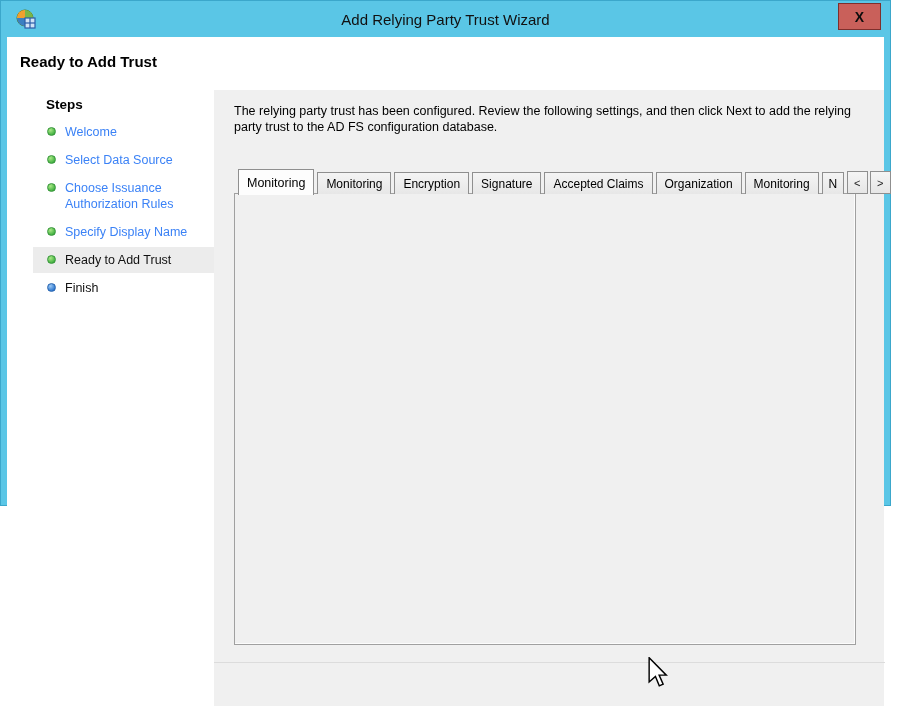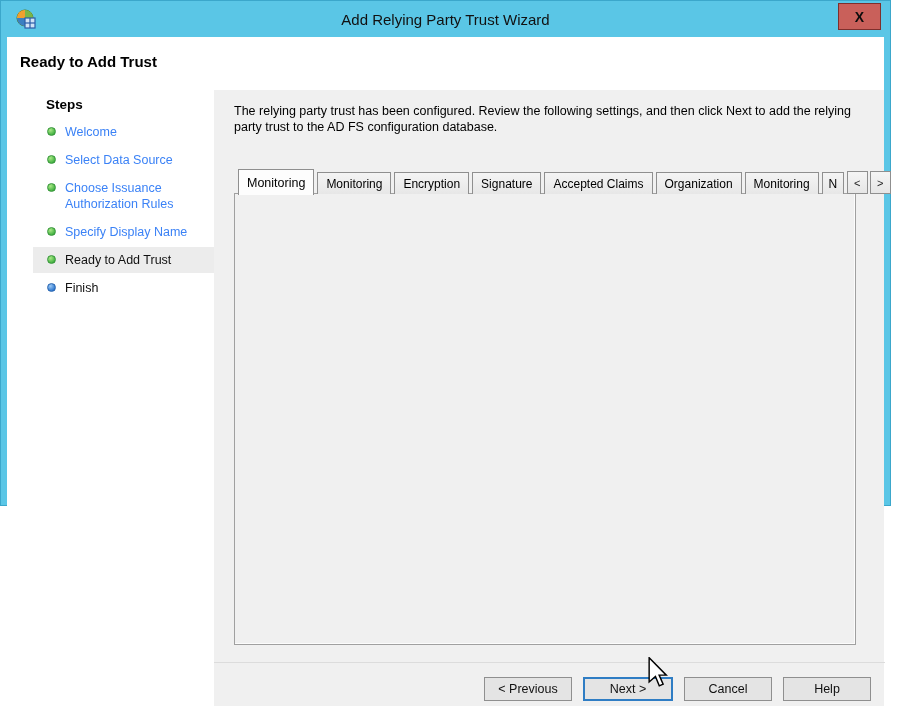--- a/index.html
+++ b/index.html
@@ -168,26 +168,20 @@
       <span class="checkbox-box"></span>
       <span class="checkbox-label">Automatically update relying party</span>
     </div>
 
     <div class="panel-text" style="left:269px; top:375px;">This relying party's federation metadata data was last checked on:</div>
     <div class="panel-text" style="left:269px; top:398px;">&lt; never &gt;</div>
     <div class="panel-text" style="left:269px; top:428px;">This relying party was last updated from federation metadata on:</div>
     <div class="panel-text" style="left:269px; top:451px;">&lt; never &gt;</div>
 
     <div class="footer-divider"></div>
-    <div class="button-bar">
-      <button class="btn">&lt; Previous</button>
-      <button class="btn focused">Next &gt;</button>
-      <button class="btn">Cancel</button>
-      <button class="btn">Help</button>
-    </div>
   </div>
 
   <div class="cursor">
     <svg width="26" height="30" viewBox="0 0 13 21">
       <path d="M1,0.5 L1,17.5 L5.4,13.6 L8.1,20.2 L10.8,19 L8,12.7 L13,12.7 Z" fill="#ffffff" stroke="#000000" stroke-width="1"></path>
     </svg>
   </div>
 </div>
 
 </body></html>

